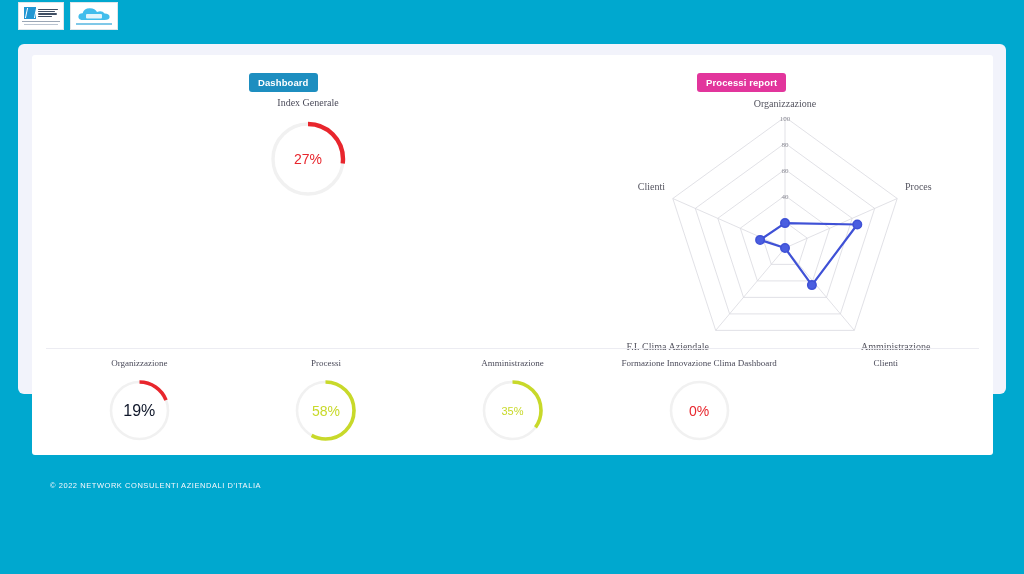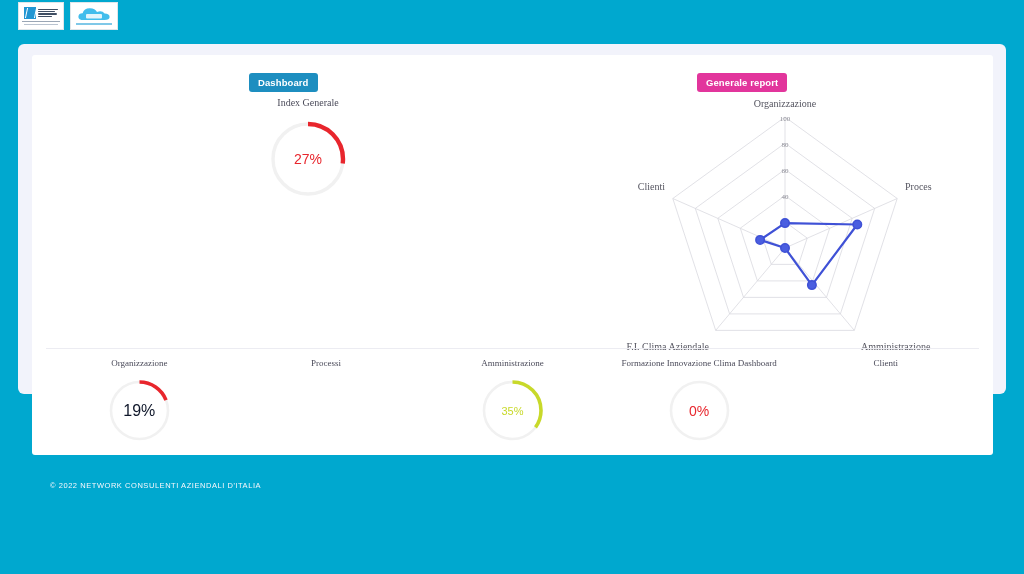--- a/index.html
+++ b/index.html
@@ -239,21 +239,21 @@
       <span class="cloud-sub"></span>
     </div>
   </div>
 
   <div class="outer-panel">
 
     <div class="card">
 
       <button class="btn btn-dashboard">Dashboard</button>
 
-      <button class="btn btn-report">Generale report</button>
+      <button class="btn btn-report">Processi report</button>
 
       <div class="main-gauge-wrap">
         <div class="gauge-title">Index Generale</div>
         <div class="gauge">
           <svg width="78" height="78" viewBox="0 0 78 78">
             <circle cx="39" cy="39" r="35" fill="none" stroke="#f1f1f1" stroke-width="3.4"></circle>
             <circle class="gauge-arc" cx="39" cy="39" r="35" fill="none" stroke="#e8262d" stroke-width="4.4" stroke-linecap="butt" transform="rotate(-90 39 39)" stroke-dasharray="59.37610115284709 219.9114857512855"></circle>
           </svg>
           <span class="gauge-value" style="font-size:14px;color:#e8262d;">27%</span>
         </div>
@@ -302,21 +302,24 @@
         </svg>
       </div>
 
       <div class="divider"></div>
 
       <div class="gauge-row" id="gauge-row">
           <div class="gauge-cell"><div class="gauge-title">Organizzazione</div><div class="gauge"><svg width="63" height="63" viewBox="0 0 63 63">
                 <circle cx="31.5" cy="31.5" r="28.5" fill="none" stroke="#f1f1f1" stroke-width="2.6"></circle>
                 <circle cx="31.5" cy="31.5" r="28.5" fill="none" stroke="#e8262d" stroke-width="3.6" stroke-dasharray="34.02344843837746 179.0707812546182" transform="rotate(-90 31.5 31.5)"></circle>
               </svg><span class="gauge-value" style="font-size: 16px; color: #0f172a;">19%</span></div></div>
-          <div class="gauge-cell"><div class="gauge-title">Processi</div></div>
+          <div class="gauge-cell"><div class="gauge-title">Processi</div><div class="gauge"><svg width="63" height="63" viewBox="0 0 63 63">
+                <circle cx="31.5" cy="31.5" r="28.5" fill="none" stroke="#f1f1f1" stroke-width="2.6"></circle>
+                <circle cx="31.5" cy="31.5" r="28.5" fill="none" stroke="#c8d92a" stroke-width="3.6" stroke-dasharray="103.86105312767855 179.0707812546182" transform="rotate(-90 31.5 31.5)"></circle>
+              </svg><span class="gauge-value" style="font-size: 14px; color: rgb(200, 217, 42);">58%</span></div></div>
           <div class="gauge-cell"><div class="gauge-title">Amministrazione</div><div class="gauge"><svg width="63" height="63" viewBox="0 0 63 63">
                 <circle cx="31.5" cy="31.5" r="28.5" fill="none" stroke="#f1f1f1" stroke-width="2.6"></circle>
                 <circle cx="31.5" cy="31.5" r="28.5" fill="none" stroke="#c8d92a" stroke-width="3.6" stroke-dasharray="62.67477343911637 179.0707812546182" transform="rotate(-90 31.5 31.5)"></circle>
               </svg><span class="gauge-value" style="font-size: 11px; color: rgb(200, 217, 42);">35%</span></div></div>
           <div class="gauge-cell"><div class="gauge-title">Formazione Innovazione Clima Dashboard</div><div class="gauge"><svg width="63" height="63" viewBox="0 0 63 63">
                 <circle cx="31.5" cy="31.5" r="28.5" fill="none" stroke="#f1f1f1" stroke-width="2.6"></circle>
               </svg><span class="gauge-value" style="font-size: 14px; color: rgb(232, 38, 45);">0%</span></div></div>
           <div class="gauge-cell"><div class="gauge-title">Clienti</div></div>
         </div>
 

